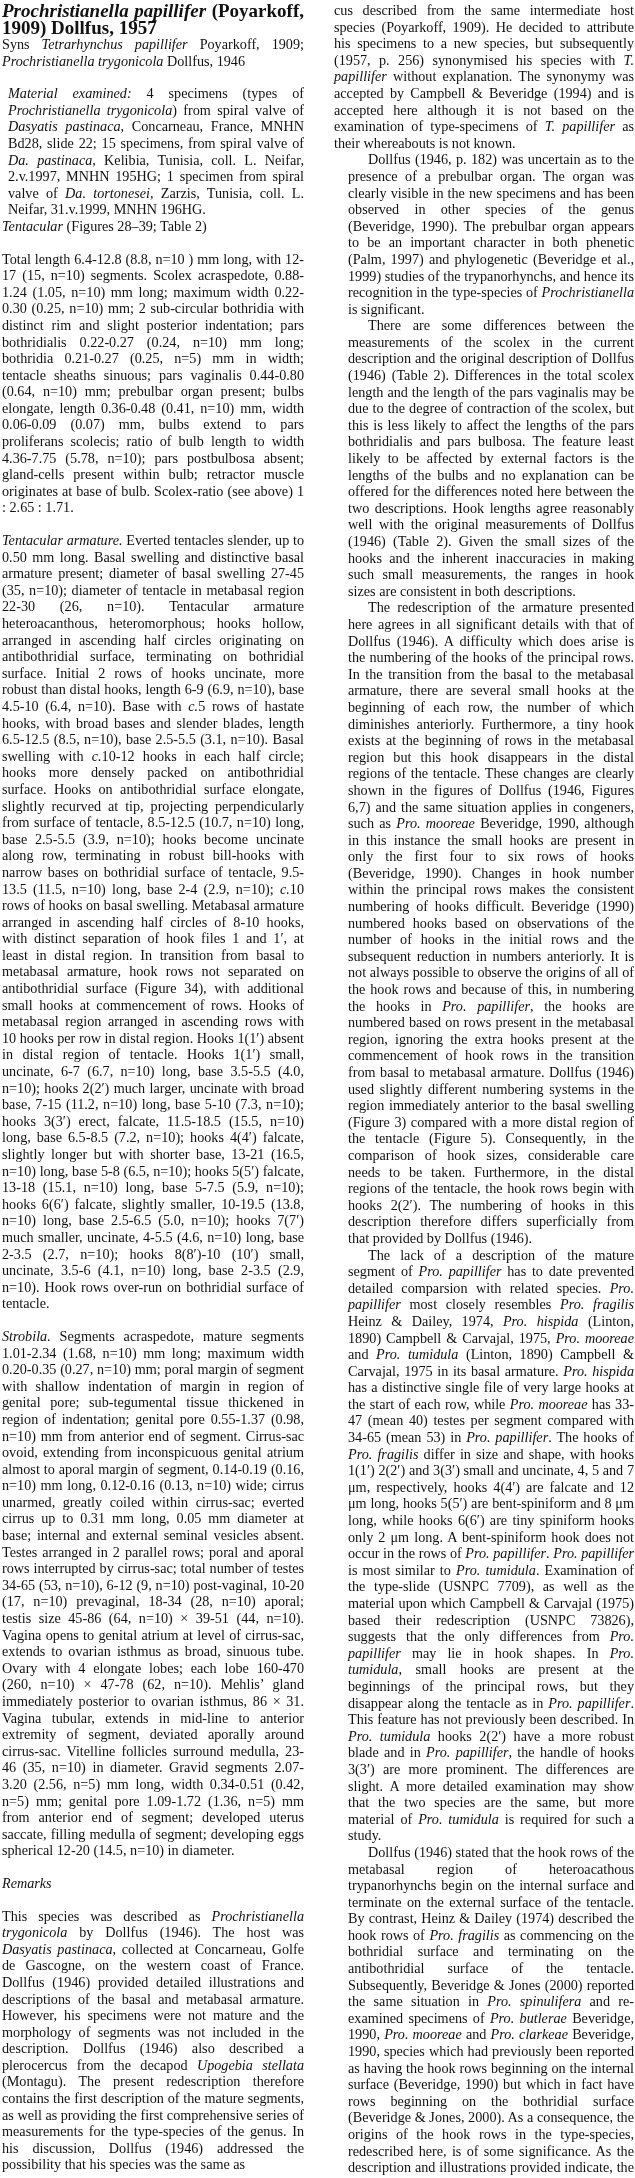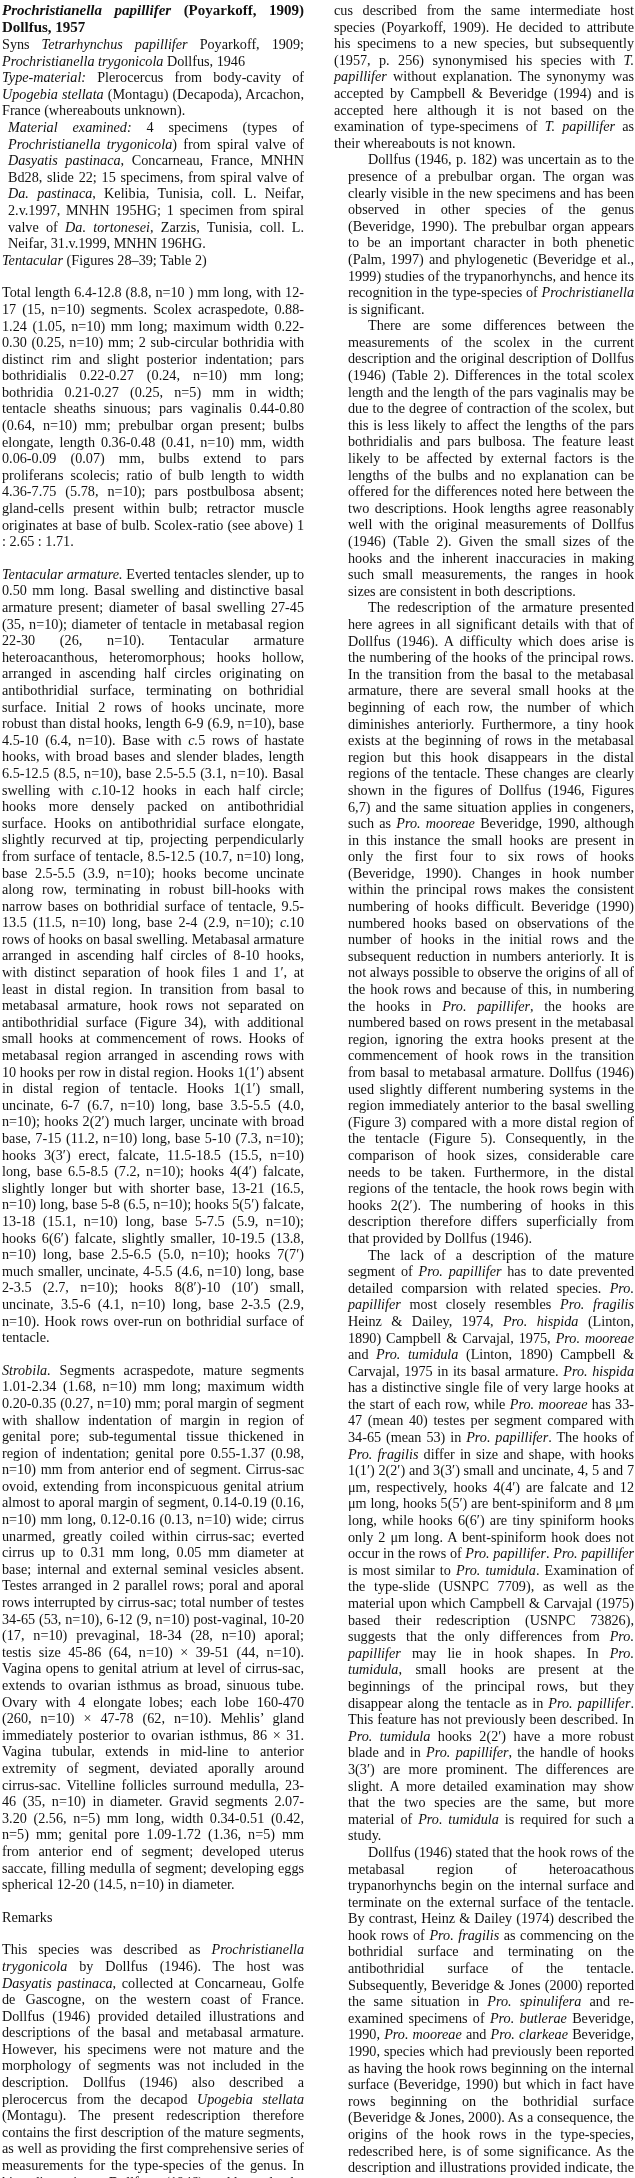--- a/index.html
+++ b/index.html
@@ -8,35 +8,34 @@
     font-family: "Liberation Serif", "DejaVu Serif", serif;
     color: #111111;
     font-size: 14.2px;
     line-height: 16.6px;
   }
   .page { position: relative; width: 635px; height: 2178px; }
   .col { position: absolute; top: 2px; }
   .col-left { left: 2px; width: 302px; }
   .col-right { left: 334px; width: 300px; }
   p { margin: 0; text-align: justify; hyphens: manual; }
-  .title { font-weight: bold; font-size: 15px; line-height: 17px; margin-bottom: 0; }
-  .syn { }
+  .title { font-weight: bold; font-size: 19px; line-height: 17px; margin-bottom: 0; }
+  .syn { margin-bottom: 16px; }
   .gap { height: 16px; }
   .indent { text-indent: 20px; margin-left: 14px; }
-  .section-head { margin: 0 0 16px 0; }
+  .section-head { font-style: italic; margin: 0 0 16px 0; }
   em { font-style: italic; }
 </style>
 </head>
 <body>
 
 <div class="page">
   <div class="col col-left">
     <p class="title rich"><em>Prochristianella papillifer</em><span> (Poyarkoff, 1909) Dollfus, 1957</span></p>
     <p class="syn rich"><span>Syns </span><em>Tetrarhynchus papillifer</em><span> Poyarkoff, 1909; </span><em>Prochristianella trygonicola</em><span> Dollfus, 1946</span></p>
-    <p class="rich"><em>Type-material:</em><span> Plerocercus from body-cavity of </span><em>Upogebia stellata</em><span> (Montagu) (Decapoda), Arcachon, France (whereabouts unknown).</span></p>
     <p class="rich" style="padding-left:6px;"><em>Material examined:</em><span> 4 specimens (types of </span><em>Prochristianella trygonicola</em><span>) from spiral valve of </span><em>Dasyatis pastinaca</em><span>, Concarneau, France, MNHN Bd28, slide 22; 15 specimens, from spiral valve of </span><em>Da. pastinaca</em><span>, Kelibia, Tunisia, coll. L. Neifar, 2.v.1997, MNHN 195HG; 1 specimen from spiral valve of </span><em>Da. tortonesei</em><span>, Zarzis, Tunisia, coll. L. Neifar, 31.v.1999, MNHN 196HG.</span></p>
     <p class="rich"><em>Tentacular</em><span> (Figures 28–39; Table 2)</span></p>
     <div class="gap"></div>
     <p class="rich"><span>Total length 6.4-12.8 (8.8, n=10 ) mm long, with 12-17 (15, n=10) segments. Scolex acraspedote, 0.88-1.24 (1.05, n=10) mm long; maximum width 0.22-0.30 (0.25, n=10) mm; 2 sub-circular bothridia with distinct rim and slight posterior indentation; pars bothridialis 0.22-0.27 (0.24, n=10) mm long; bothridia 0.21-0.27 (0.25, n=5) mm in width; tentacle sheaths sinuous; pars vaginalis 0.44-0.80 (0.64, n=10) mm; prebulbar organ present; bulbs elongate, length 0.36-0.48 (0.41, n=10) mm, width 0.06-0.09 (0.07) mm, bulbs extend to pars proliferans scolecis; ratio of bulb length to width 4.36-7.75 (5.78, n=10); pars postbulbosa absent; gland-cells present within bulb; retractor muscle originates at base of bulb. Scolex-ratio (see above) 1 : 2.65 : 1.71.</span></p>
     <div class="gap"></div>
     <p class="rich"><em>Tentacular armature.</em><span> Everted tentacles slender, up to 0.50 mm long. Basal swelling and distinctive basal armature present; diameter of basal swelling 27-45 (35, n=10); diameter of tentacle in metabasal region 22-30 (26, n=10). Tentacular armature heteroacanthous, heteromorphous; hooks hollow, arranged in ascending half circles originating on antibothridial surface, terminating on bothridial surface. Initial 2 rows of hooks uncinate, more robust than distal hooks, length 6-9 (6.9, n=10), base 4.5-10 (6.4, n=10). Base with </span><em>c.</em><span>5 rows of hastate hooks, with broad bases and slender blades, length 6.5-12.5 (8.5, n=10), base 2.5-5.5 (3.1, n=10). Basal swelling with </span><em>c.</em><span>10-12 hooks in each half circle; hooks more densely packed on antibothridial surface. Hooks on antibothridial surface elongate, slightly recurved at tip, projecting perpendicularly from surface of tentacle, 8.5-12.5 (10.7, n=10) long, base 2.5-5.5 (3.9, n=10); hooks become uncinate along row, terminating in robust bill-hooks with narrow bases on bothridial surface of tentacle, 9.5-13.5 (11.5, n=10) long, base 2-4 (2.9, n=10); </span><em>c.</em><span>10 rows of hooks on basal swelling. Metabasal armature arranged in ascending half circles of 8-10 hooks, with distinct separation of hook files 1 and 1′, at least in distal region. In transition from basal to metabasal armature, hook rows not separated on antibothridial surface (Figure 34), with additional small hooks at commencement of rows. Hooks of metabasal region arranged in ascending rows with 10 hooks per row in distal region. Hooks 1(1′) absent in distal region of tentacle. Hooks 1(1′) small, uncinate, 6-7 (6.7, n=10) long, base 3.5-5.5 (4.0, n=10); hooks 2(2′) much larger, uncinate with broad base, 7-15 (11.2, n=10) long, base 5-10 (7.3, n=10); hooks 3(3′) erect, falcate, 11.5-18.5 (15.5, n=10) long, base 6.5-8.5 (7.2, n=10); hooks 4(4′) falcate, slightly longer but with shorter base, 13-21 (16.5, n=10) long, base 5-8 (6.5, n=10); hooks 5(5′) falcate, 13-18 (15.1, n=10) long, base 5-7.5 (5.9, n=10); hooks 6(6′) falcate, slightly smaller, 10-19.5 (13.8, n=10) long, base 2.5-6.5 (5.0, n=10); hooks 7(7′) much smaller, uncinate, 4-5.5 (4.6, n=10) long, base 2-3.5 (2.7, n=10); hooks 8(8′)-10 (10′) small, uncinate, 3.5-6 (4.1, n=10) long, base 2-3.5 (2.9, n=10). Hook rows over-run on bothridial surface of tentacle.</span></p>
     <div class="gap"></div>
     <p class="rich"><em>Strobila.</em><span> Segments acraspedote, mature segments 1.01-2.34 (1.68, n=10) mm long; maximum width 0.20-0.35 (0.27, n=10) mm; poral margin of segment with shallow indentation of margin in region of genital pore; sub-tegumental tissue thickened in region of indentation; genital pore 0.55-1.37 (0.98, n=10) mm from anterior end of segment. Cirrus-sac ovoid, extending from inconspicuous genital atrium almost to aporal margin of segment, 0.14-0.19 (0.16, n=10) mm long, 0.12-0.16 (0.13, n=10) wide; cirrus unarmed, greatly coiled within cirrus-sac; everted cirrus up to 0.31 mm long, 0.05 mm diameter at base; internal and external seminal vesicles absent. Testes arranged in 2 parallel rows; poral and aporal rows interrupted by cirrus-sac; total number of testes 34-65 (53, n=10), 6-12 (9, n=10) post-vaginal, 10-20 (17, n=10) prevaginal, 18-34 (28, n=10) aporal; testis size 45-86 (64, n=10) × 39-51 (44, n=10). Vagina opens to genital atrium at level of cirrus-sac, extends to ovarian isthmus as broad, sinuous tube. Ovary with 4 elongate lobes; each lobe 160-470 (260, n=10) × 47-78 (62, n=10). Mehlis’ gland immediately posterior to ovarian isthmus, 86 × 31. Vagina tubular, extends in mid-line to anterior extremity of segment, deviated aporally around cirrus-sac. Vitelline follicles surround medulla, 23-46 (35, n=10) in diameter. Gravid segments 2.07-3.20 (2.56, n=5) mm long, width 0.34-0.51 (0.42, n=5) mm; genital pore 1.09-1.72 (1.36, n=5) mm from anterior end of segment; developed uterus saccate, filling medulla of segment; developing eggs spherical 12-20 (14.5, n=10) in diameter.</span></p>
     <div class="gap"></div>
     <p class="section-head">Remarks</p>

